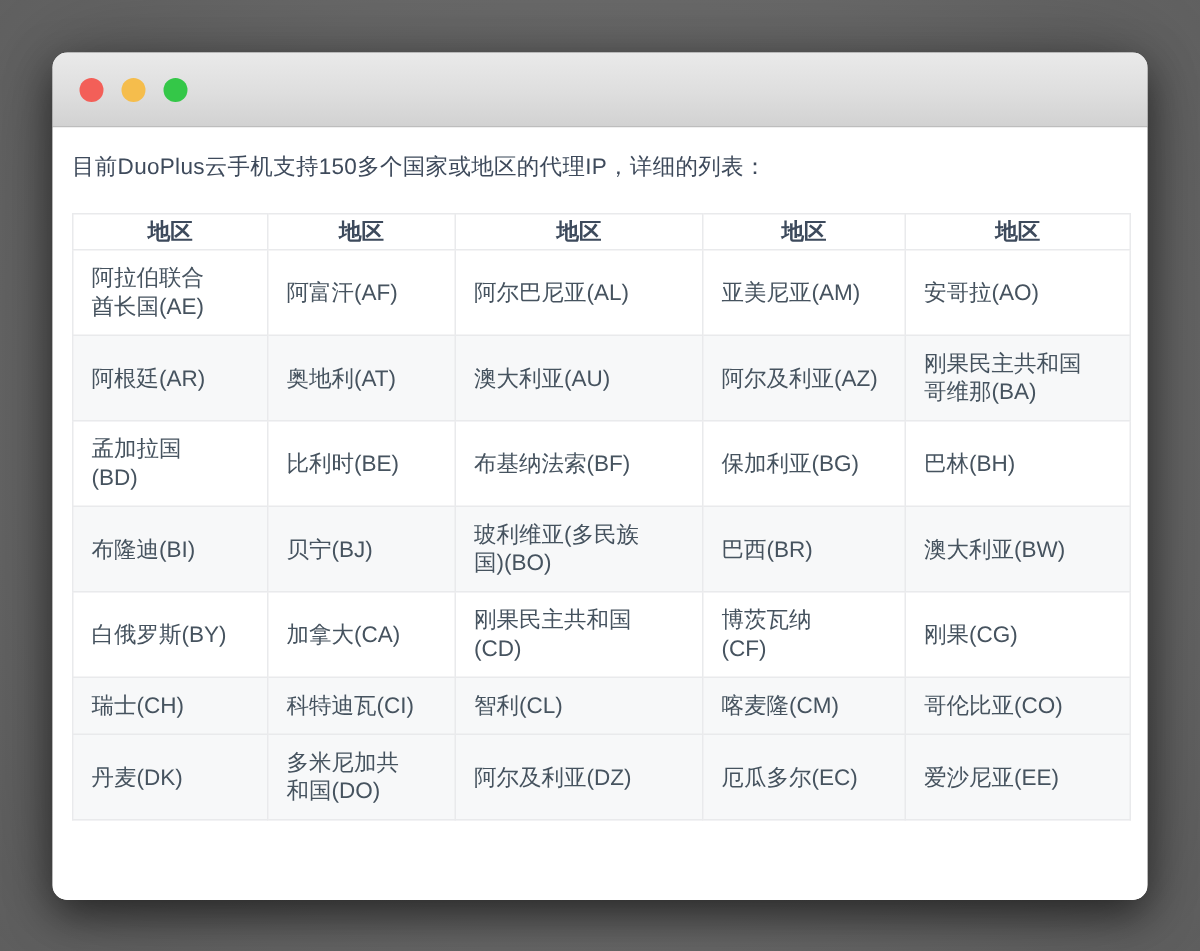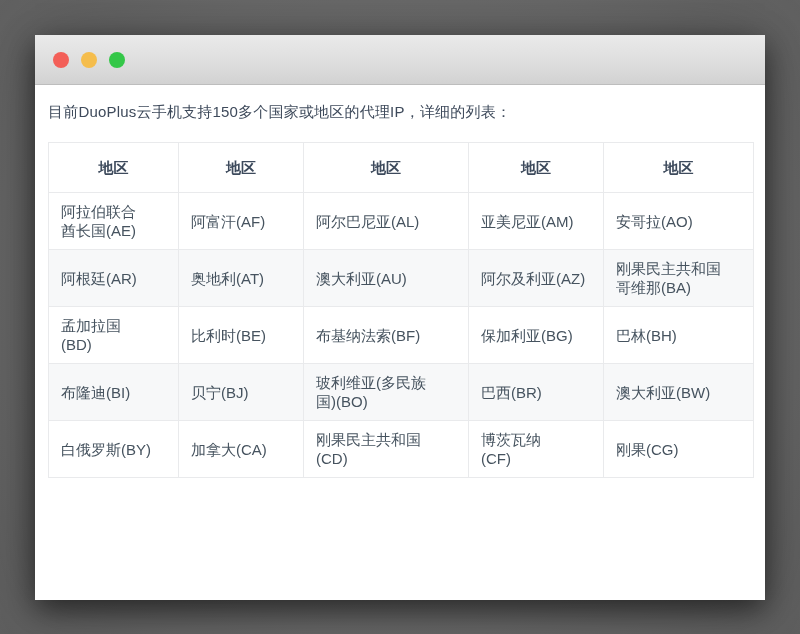--- a/index.html
+++ b/index.html
@@ -8,21 +8,21 @@
     overflow: hidden;
     font-family: "Liberation Sans", "DejaVu Sans", sans-serif;
   }
   body {
     background: #6e6e6e;
     background: radial-gradient(circle at 50% 45%, #757575 0%, #6b6b6b 60%, #5f5f5f 100%);
   }
   .window {
     width: 730px; height: 565px;
     margin: 35px auto 0;
-    border-radius: 0;
+    border-radius: 10px;
     overflow: hidden;
     background: #ffffff;
     box-shadow: 0 10px 28px rgba(0,0,0,0.55), 0 0 70px rgba(0,0,0,0.28);
     display: flex;
     flex-direction: column;
   }
   .titlebar {
     height: 50px;
     flex: 0 0 50px;
     background: linear-gradient(to bottom, #eaeaea 0%, #dedede 55%, #d2d2d2 100%);
@@ -60,21 +60,21 @@
   th, td {
     border: 1px solid #e9eaec;
     font-size: 15px;
     line-height: 19px;
     vertical-align: middle;
   }
   th {
     color: #3d4a5c;
     font-weight: bold;
     text-align: center;
-    padding: 15px 6px;
+    padding: 2px 6px;
     background: #ffffff;
   }
   td {
     color: #46535f;
     text-align: left;
     padding: 9px 12px;
     white-space: pre-line;
     background: #ffffff;
   }
   tr.alt td { background: #f7f8f9; }
@@ -144,16 +144,31 @@
           </tr>
           <tr>
             <td>白俄罗斯(BY)</td>
             <td>加拿大(CA)</td>
             <td>刚果民主共和国
 (CD)</td>
             <td>博茨瓦纳
 (CF)</td>
             <td>刚果(CG)</td>
           </tr>
+          <tr class="alt">
+            <td>瑞士(CH)</td>
+            <td>科特迪瓦(CI)</td>
+            <td>智利(CL)</td>
+            <td>喀麦隆(CM)</td>
+            <td>哥伦比亚(CO)</td>
+          </tr>
+          <tr class="alt">
+            <td>丹麦(DK)</td>
+            <td>多米尼加共
+和国(DO)</td>
+            <td>阿尔及利亚(DZ)</td>
+            <td>厄瓜多尔(EC)</td>
+            <td>爱沙尼亚(EE)</td>
+          </tr>
         </tbody>
     </table>
   </div>
 </div>
 
 </body></html>

